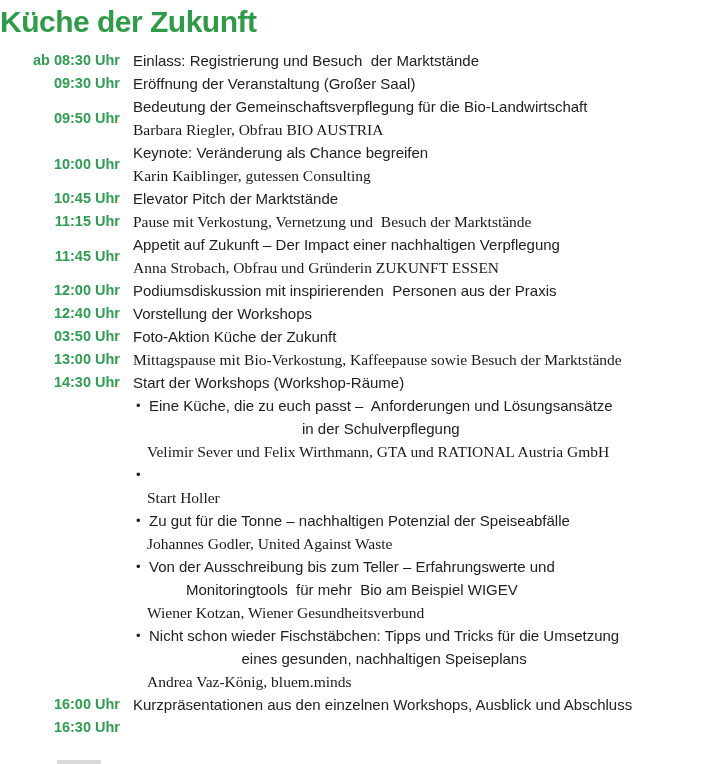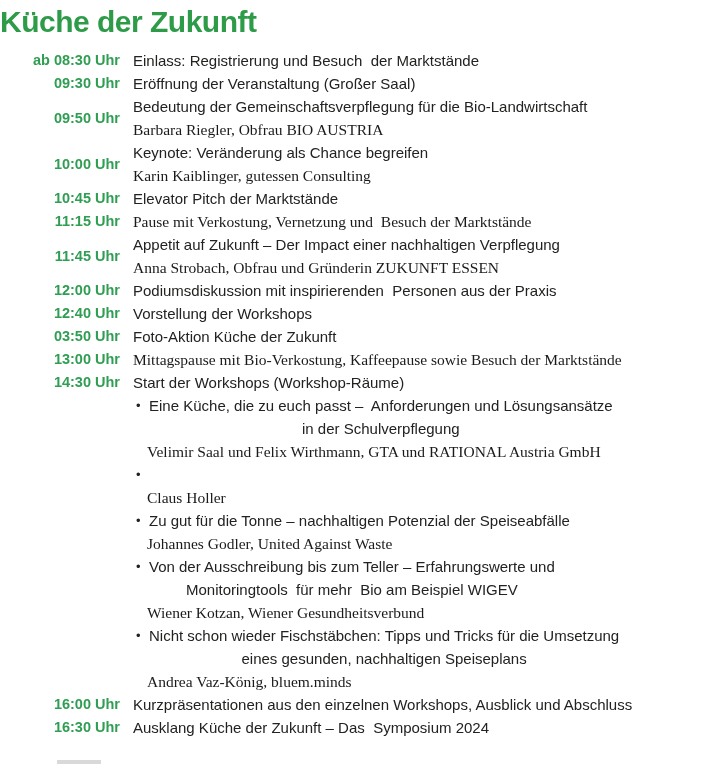--- a/index.html
+++ b/index.html
@@ -189,28 +189,28 @@
     </div>
 
     <div class="workshops">
 
       <div class="workshop">
         <div class="wt">
           <span class="bullet">•</span>
           <span class="wtext">Eine Küche, die zu euch passt –  Anforderungen und Lösungsansätze
 in der Schulverpflegung</span>
         </div>
-        <div class="wsp">Velimir Saal und Felix Wirthmann, GTA und RATIONAL Austria GmbH</div>
-      </div>
-
-      <div class="workshop">
-        <div class="wt">
-          <span class="bullet">•</span>
-        </div>
-        <div class="wsp">Claus Holler</div>
+        <div class="wsp">Velimir Sever und Felix Wirthmann, GTA und RATIONAL Austria GmbH</div>
+      </div>
+
+      <div class="workshop">
+        <div class="wt">
+          <span class="bullet">•</span>
+        </div>
+        <div class="wsp">Start Holler</div>
       </div>
 
       <div class="workshop">
         <div class="wt">
           <span class="bullet">•</span>
           <span class="wtext">Zu gut für die Tonne – nachhaltigen Potenzial der Speiseabfälle</span>
         </div>
         <div class="wsp">Johannes Godler, United Against Waste</div>
       </div>
 
@@ -236,22 +236,19 @@
 
     <div class="row">
       <div class="time">16:00 Uhr</div>
       <div class="cell">
           <div class="t">Kurzpräsentationen aus den einzelnen Workshops, Ausblick und Abschluss</div>
         </div>
     </div>
 
     <div class="row">
       <div class="time">16:30 Uhr</div>
-      <div class="cell">
-          <div class="t">Ausklang Küche der Zukunft – Das  Symposium 2024</div>
-        </div>
     </div>
 
   </div>
 
   <div class="scroll-fragment"></div>
 
 </div>
 
 </body></html>

